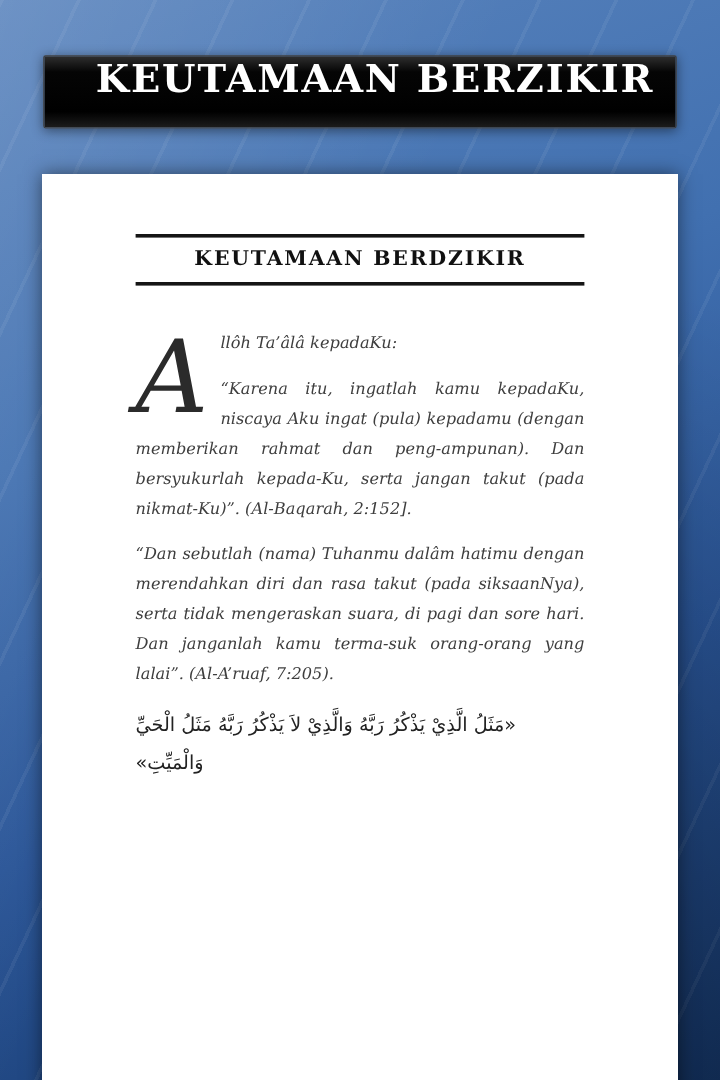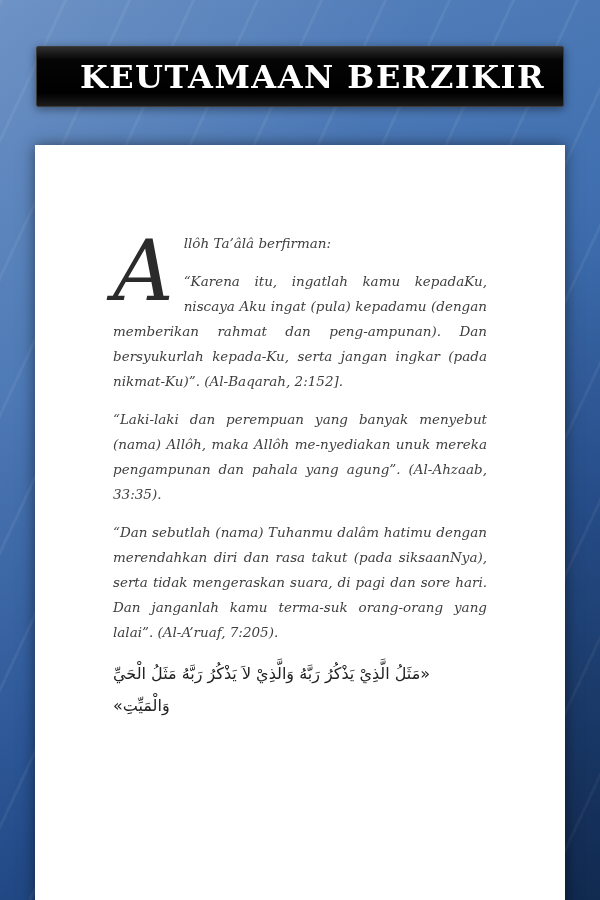--- a/index.html
+++ b/index.html
@@ -16,21 +16,20 @@
   }
 
   .banner {
     margin: 46px 36px 0 36px;
     height: 61px;
     background: linear-gradient(180deg, #2e2e2e 0%, #050505 22%, #000000 78%, #1c1c1c 100%);
     border: 1px solid #3c3c3c;
     border-radius: 2px;
     box-shadow: 0 2px 10px rgba(0,0,0,0.45);
     display: flex;
-    align-items: center;
     justify-content: center;
     box-sizing: border-box;
     padding-left: 25px;
   }
   .banner-title {
     color: #ffffff;
     font-weight: bold;
     font-size: 32px;
     letter-spacing: 1.5px;
     font-family: "DejaVu Serif", serif;
@@ -100,31 +99,33 @@
 </style>
 </head>
 <body>
 
 <div class="banner">
   <span class="banner-title">KEUTAMAAN BERZIKIR</span>
 </div>
 
 <div class="paper">
 
+  <div class="doc-title-block">
+    <h1 class="doc-title">KEUTAMAAN BERDZIKIR</h1>
+  </div>
 
   <div class="doc-body">
 
     <span class="dropcap">A</span>
 
-    <p class="intro-line">llôh Ta’âlâ berfirman:</p>
+    <p class="intro-line">llôh Ta’âlâ kepadaKu:</p>
 
-    <p class="quote">“Karena itu, ingatlah kamu kepadaKu, niscaya Aku ingat (pula) kepadamu (dengan memberikan rahmat dan peng-ampunan). Dan bersyukurlah kepada-Ku, serta jangan ingkar (pada nikmat-Ku)”. (Al-Baqarah, 2:152].</p>
+    <p class="quote">“Karena itu, ingatlah kamu kepadaKu, niscaya Aku ingat (pula) kepadamu (dengan memberikan rahmat dan peng-ampunan). Dan bersyukurlah kepada-Ku, serta jangan takut (pada nikmat-Ku)”. (Al-Baqarah, 2:152].</p>
 
 
-    <p class="quote">“Laki-laki dan perempuan yang banyak menyebut (nama) Allôh, maka Allôh me-nyediakan unuk mereka pengampunan dan pahala yang agung”. (Al-Ahzaab, 33:35).</p>
 
     <p class="quote">“Dan sebutlah (nama) Tuhanmu dalâm hatimu dengan merendahkan diri dan rasa takut (pada siksaanNya), serta tidak mengeraskan suara, di pagi dan sore hari. Dan janganlah kamu terma-suk orang-orang yang lalai”. (Al-A’ruaf, 7:205).</p>
 
 
     <p class="arabic arabic-center" dir="rtl">«مَثَلُ الَّذِيْ يَذْكُرُ رَبَّهُ وَالَّذِيْ لاَ يَذْكُرُ رَبَّهُ مَثَلُ الْحَيِّ وَالْمَيِّتِ»</p>
 
   </div>
 </div>
 
 </body></html>

